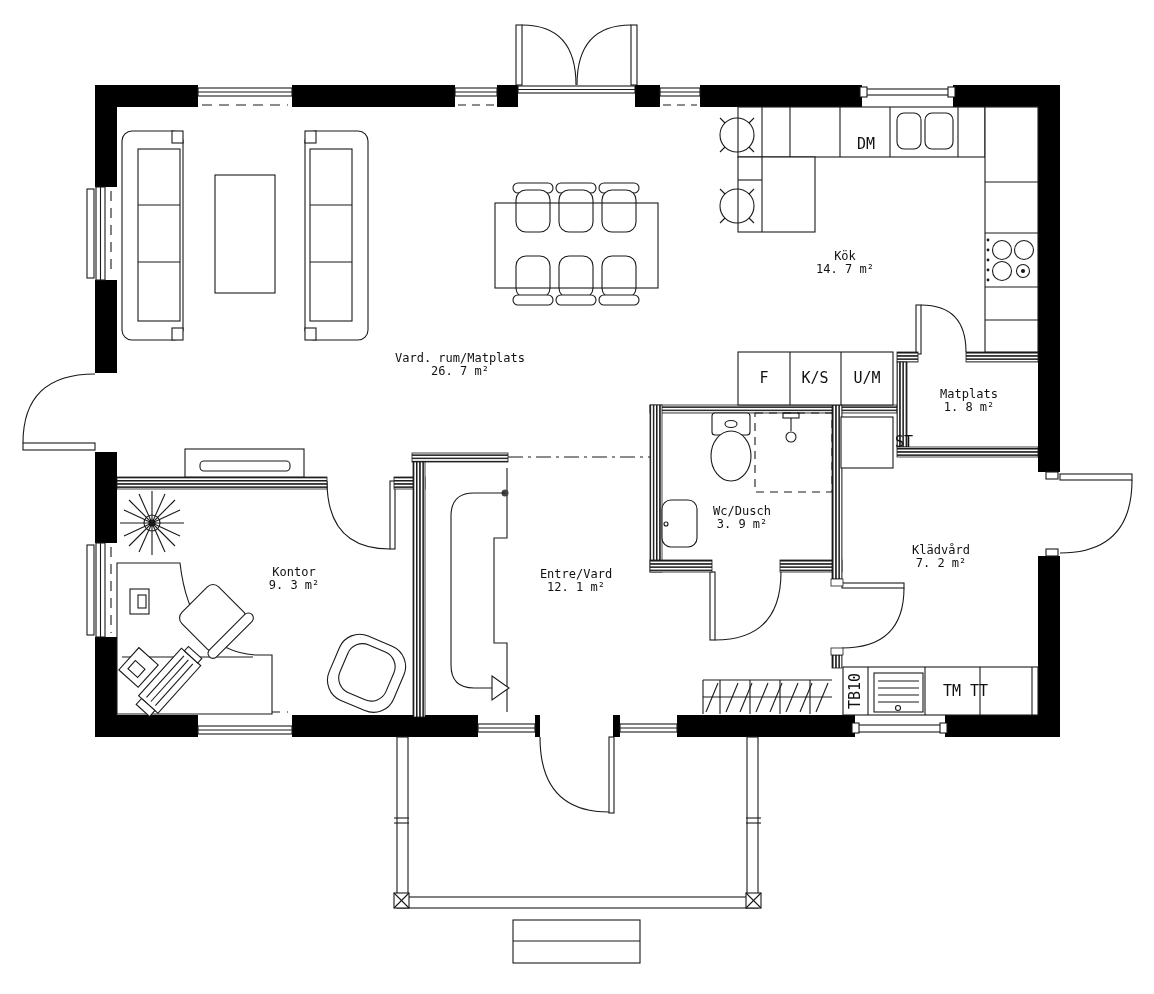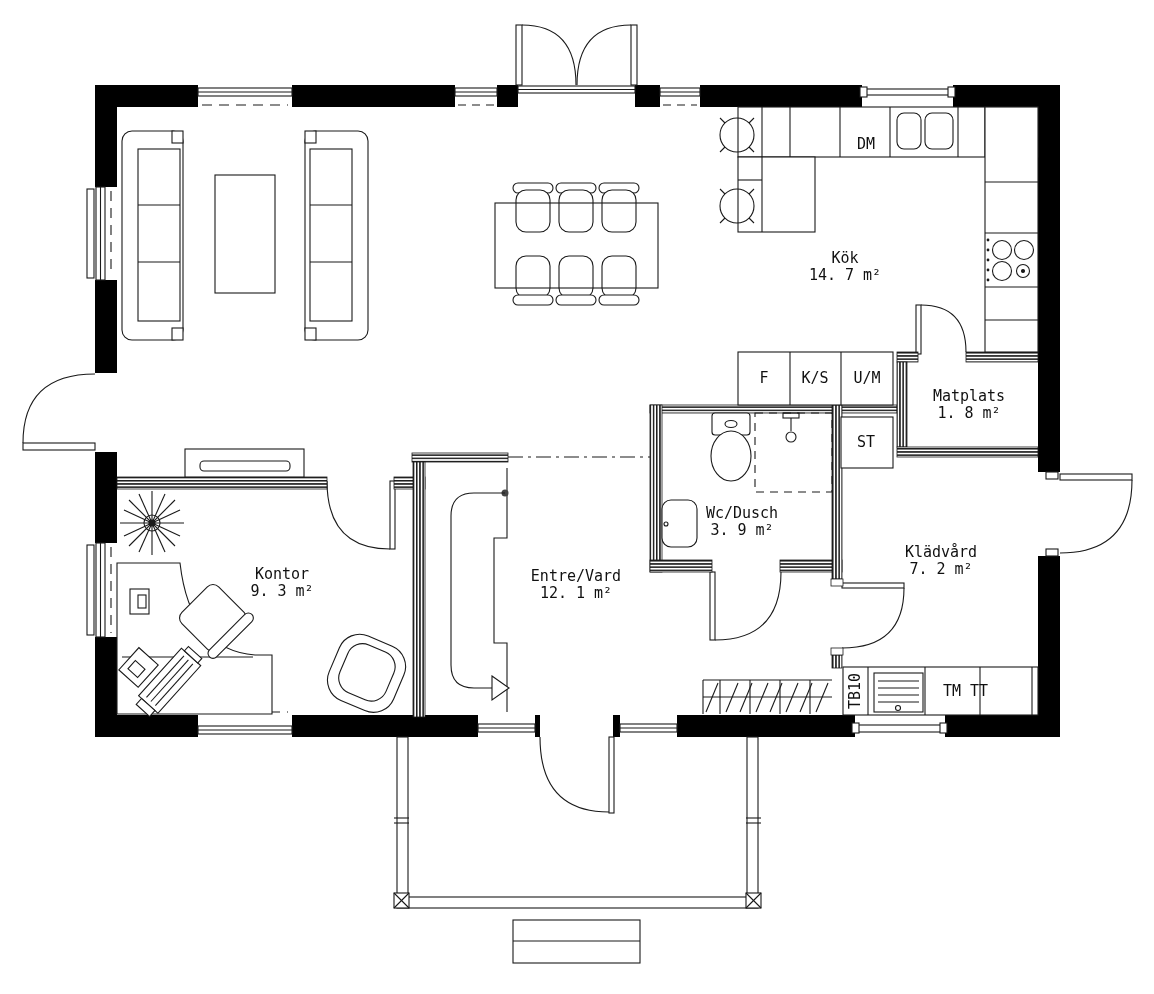--- a/index.html
+++ b/index.html
@@ -1,20 +1,20 @@
 <!DOCTYPE html>
 <html><head>
 <meta charset="utf-8">
 <style>
   html,body{margin:0;padding:0;background:#fff;}
   .plan{position:relative;width:1154px;height:994px;background:#fff;overflow:hidden;
         font-family:"DejaVu Sans Mono","Liberation Mono",monospace;}
   .plan svg{position:absolute;left:0;top:0;}
   .lbl{position:absolute;color:#111;text-align:center;white-space:nowrap;
-       font-size:15px;line-height:1.1;transform:translateX(-50%);}
+       font-size:12px;line-height:1.1;transform:translateX(-50%);}
   .lbl.small{font-size:15px;}
   .lbl.rot{transform:translate(-50%,-50%) rotate(-90deg);}
 </style>
 </head>
 <body>
 
 <div class="plan">
 <svg width="1154" height="994" viewBox="0 0 1154 994">
 <defs>
   <pattern id="hatchH" width="4" height="3.2" patternUnits="userSpaceOnUse">
@@ -403,47 +403,51 @@
         <line x1="394" y1="823" x2="409" y2="823"></line>
   <line x1="746" y1="818" x2="761" y2="818"></line>
         <line x1="746" y1="823" x2="761" y2="823"></line>
   <g>
     <rect x="513" y="920" width="127" height="43"></rect>
     <line x1="513" y1="941" x2="640" y2="941"></line>
   </g>
 </g>
 </svg>
 
+<div class="lbl" style="left:460px;top:352px">
+  <div>Vard. rum/Matplats</div>
+  <div>26. 7 m²</div>
+</div>
 <div class="lbl" style="left:845px;top:250px">
   <div>Kök</div>
   <div>14. 7 m²</div>
 </div>
 <div class="lbl" style="left:969px;top:388px">
   <div>Matplats</div>
   <div>1. 8 m²</div>
 </div>
 <div class="lbl" style="left:742px;top:505px">
   <div>Wc/Dusch</div>
   <div>3. 9 m²</div>
 </div>
 <div class="lbl" style="left:941px;top:544px">
   <div>Klädvård</div>
   <div>7. 2 m²</div>
 </div>
-<div class="lbl" style="left:282px;top:566px">
+<div class="lbl" style="left:294px;top:566px">
   <div>Kontor</div>
   <div>9. 3 m²</div>
 </div>
 <div class="lbl" style="left:576px;top:568px">
   <div>Entre/Vard</div>
   <div>12. 1 m²</div>
 </div>
 
 <div class="lbl small" style="left:866px;top:136px">DM</div>
 <div class="lbl small" style="left:764px;top:370px">F</div>
 <div class="lbl small" style="left:815px;top:370px">K/S</div>
 <div class="lbl small" style="left:867px;top:370px">U/M</div>
-<div class="lbl small" style="left:866px;top:434px">ST</div>
+<div class="lbl small" style="left:904px;top:434px">ST</div>
 <div class="lbl small" style="left:952px;top:683px">TM</div>
 <div class="lbl small" style="left:979px;top:683px">TT</div>
 <div class="lbl small rot" style="left:855px;top:691px">TB10</div>
 
 </div>
 
 </body></html>

